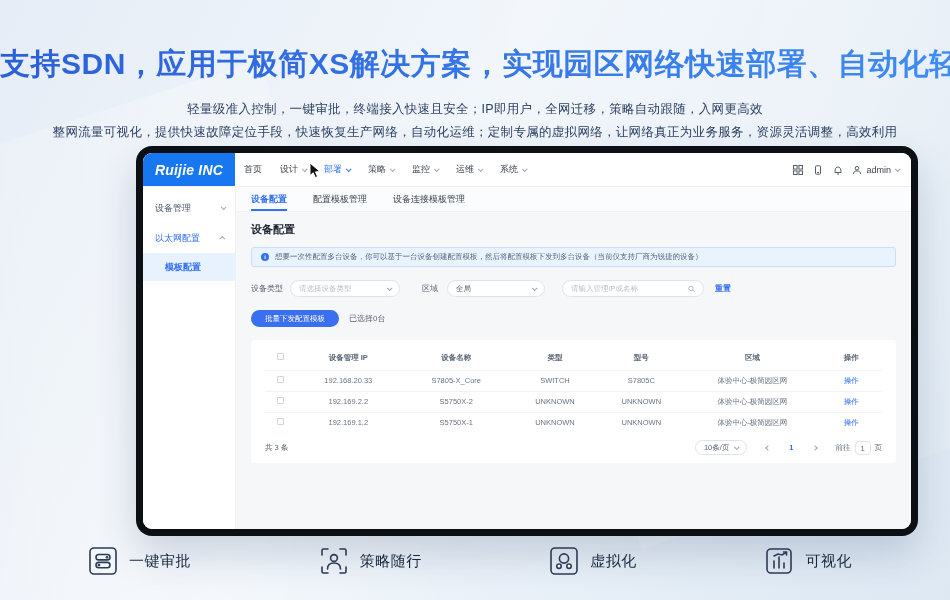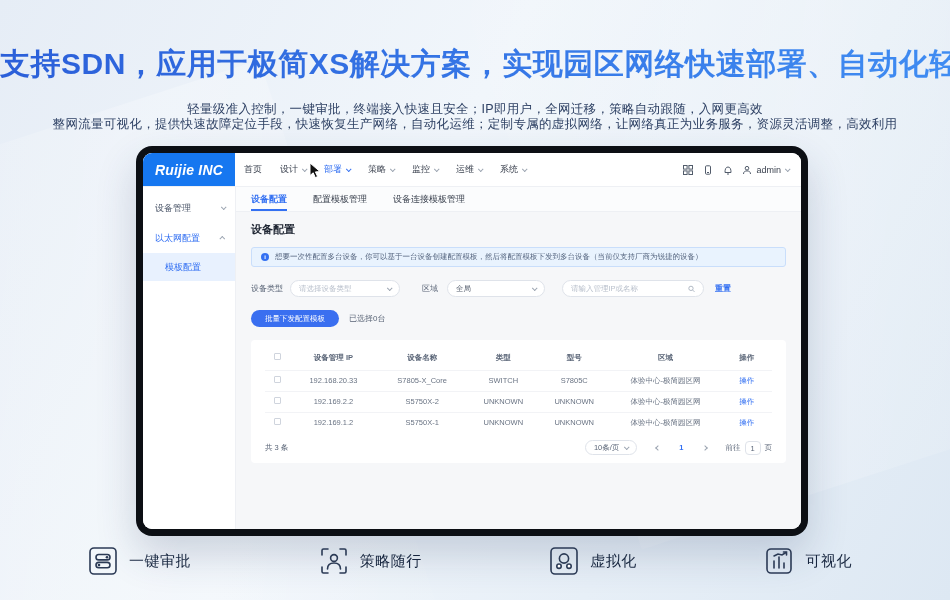--- a/index.html
+++ b/index.html
@@ -16,25 +16,25 @@
 
   .hero-title {
     position:absolute; left:0; top:44px; width:100%;
     text-align:center; font-size:30px; font-weight:bold; letter-spacing:.5px;
     background: linear-gradient(92deg, #2b5fd9 0%, #3f8cf2 100%);
     -webkit-background-clip:text; background-clip:text; color:transparent;
     white-space:nowrap;
   }
   .hero-sub { position:absolute; left:0; width:100%; text-align:center; font-size:12.5px; color:#2e4164; letter-spacing:.3px; }
   .hero-sub.l1 { top:101px; }
-  .hero-sub.l2 { top:116px; }
+  .hero-sub.l2 { top:124px; }
 
   
   .laptop {
-    position:absolute; left:136px; top:146px; width:672px; height:390px;
+    position:absolute; left:136px; top:146px; width:782px; height:390px;
     background:#0c0f14; border-radius:16px; padding:7px;
     box-shadow: 0 18px 40px rgba(40,60,100,.20);
   }
   .screen { width:100%; height:100%; background:#fff; border-radius:9px; overflow:hidden; display:flex; flex-direction:column; position:relative; }
 
   
   .topbar { height:34px; display:flex; align-items:center; border-bottom:1px solid #eef0f4; background:#fff; flex:none; }
   .logo { width:92px; height:100%; background:#1677f0; color:#fff; font-weight:bold; font-style:italic; font-size:14px; display:flex; align-items:center; justify-content:center; letter-spacing:.2px; flex:none; }
   .nav { display:flex; align-items:center; height:100%; }
   .nav-item { display:flex; align-items:center; gap:4px; padding:0 9px; font-size:9px; color:#3c4350; cursor:default; }
@@ -47,21 +47,21 @@
   .chev.blue { border-color:#3370f2; }
   .topbar-right { margin-left:auto; display:flex; align-items:center; gap:9px; padding-right:12px; }
   .tb-ico { width:11px; height:11px; display:flex; align-items:center; justify-content:center; color:#525c6b; }
   .admin { display:flex; align-items:center; gap:4px; font-size:9px; color:#3c4350; }
 
   
   .app-body { flex:1; display:flex; min-height:0; }
   .sidebar { width:93px; background:#fff; border-right:1px solid #eef0f4; padding-top:6px; flex:none; }
   .side-item { height:30px; display:flex; align-items:center; justify-content:space-between; padding:0 10px 0 12px; font-size:9px; color:#4a5568; }
   .side-item.blue { color:#3370f2; }
-  .side-sub { height:28px; display:flex; align-items:center; padding-left:22px; font-size:9px; color:#4a5568; }
+  .side-sub { height:28px; display:flex; align-items:center; padding-left:22px; font-size:9px; color:#4a5568;font-weight:bold; }
   .side-sub.selected { background:#e8f1fe; color:#3370f2; }
 
   .main { flex:1; display:flex; flex-direction:column; background:#f6f7f9; min-width:0; }
   .tabs { background:#fbfcfd; height:25px; display:flex; align-items:stretch; gap:26px; padding-left:15px; border-bottom:1px solid #eef0f4; flex:none; }
   .tab { display:flex; align-items:center; font-size:9px; color:#3c4350; position:relative; }
   .tab.active { color:#3370f2; font-weight:bold; }
   .tab.active::after { content:""; position:absolute; left:0; right:0; bottom:0; height:2px; background:#3370f2; }
 
   .content { padding:8px 15px 0; flex:1; min-height:0; }
   .page-title { font-size:11px; font-weight:bold; color:#1f2633; margin:2px 0 10px; }

